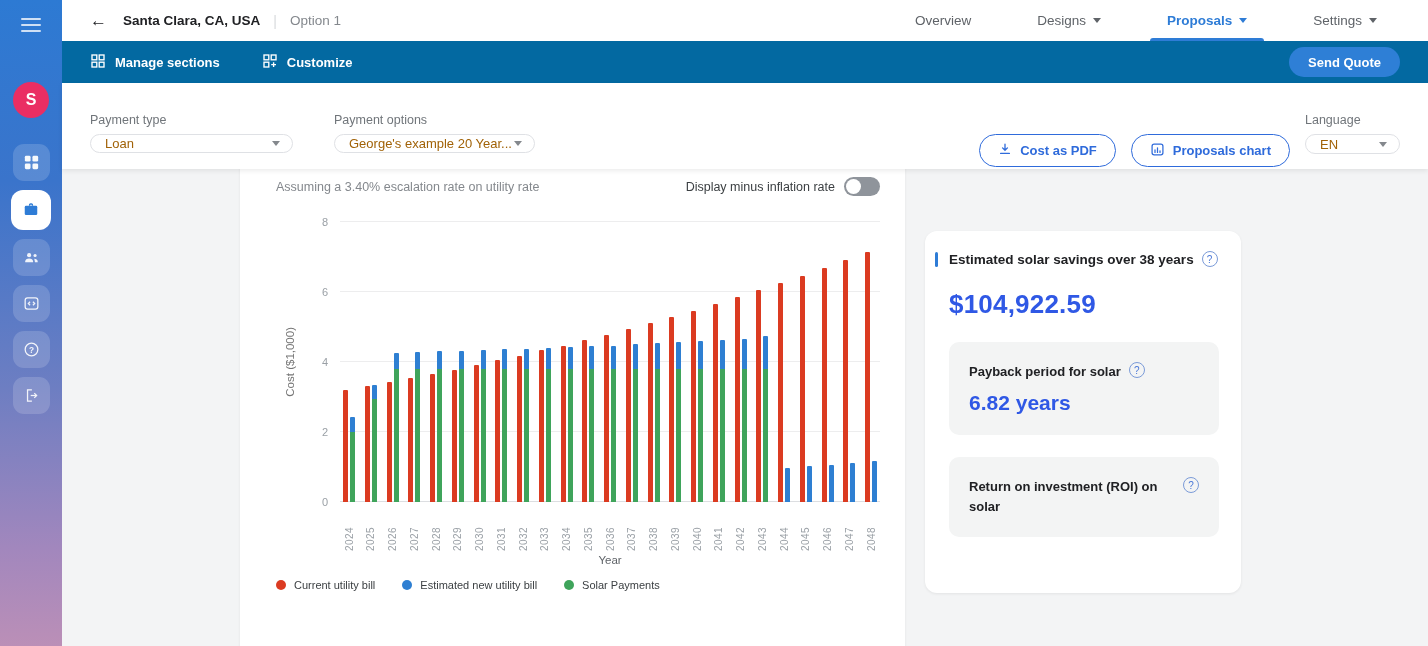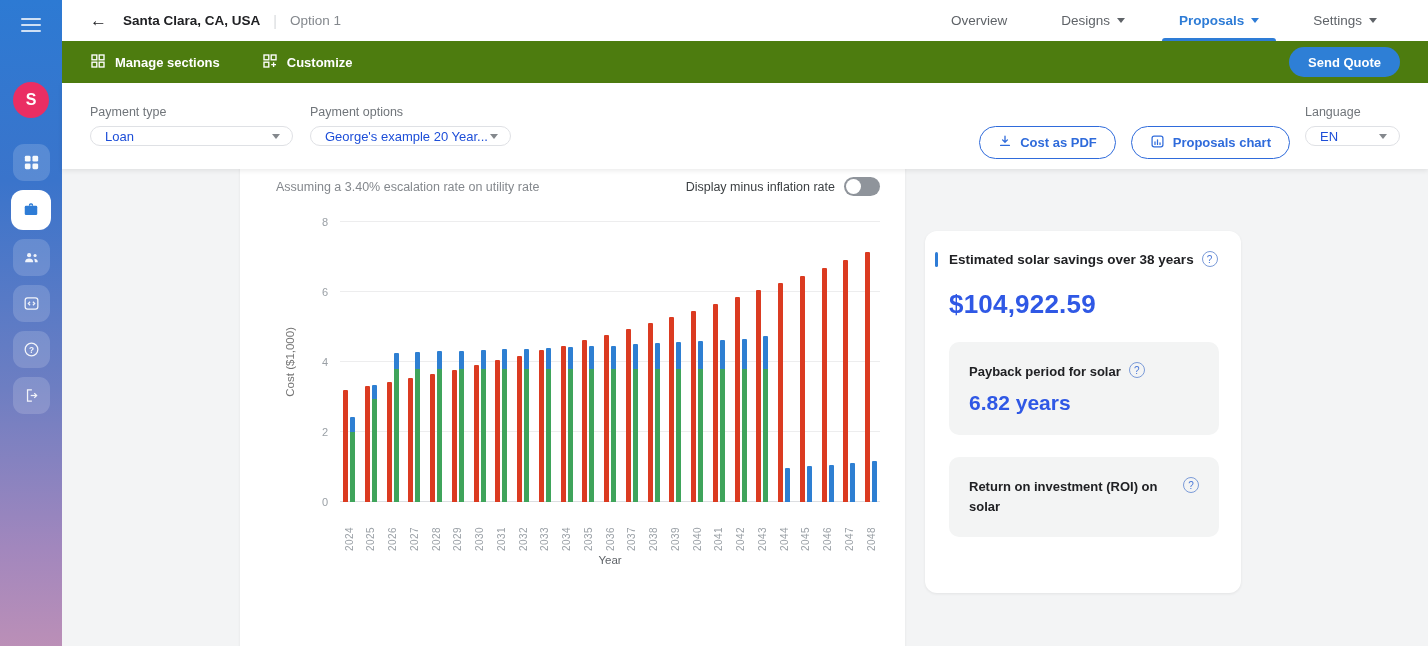--- a/index.html
+++ b/index.html
@@ -24,44 +24,44 @@
 
   
   .main { flex:1; display:flex; flex-direction:column; height:646px; }
 
   
   .topbar { height:41px; background:#fff; display:flex; align-items:center; padding:0 26px 0 28px; position:relative; }
   .back-arrow { font-size:17px; color:#202124; cursor:pointer; margin-right:16px; }
   .loc { font-size:13.5px; font-weight:700; color:#202124; }
   .tb-div { color:#d8dadd; margin:0 13px; font-size:14px; }
   .opt { font-size:13.5px; color:#84888d; }
-  .nav { margin-left:auto; display:flex; align-items:flex-start; gap:4px; height:100%; }
+  .nav { margin-left:auto; display:flex; align-items:flex-start; gap:16px; height:100%; }
   .nav-item { position:relative; height:100%; display:flex; align-items:center; gap:7px;
     padding:0 25px; font-size:13.5px; color:#5f6368; cursor:pointer; }
   .nav-item.active { color:#2e7cd6; font-weight:700; }
   .nav-item.active .underline { position:absolute; left:8px; right:8px; bottom:0; height:3px;
     background:#2e7cd6; border-radius:3px 3px 0 0; }
   .chev { width:0; height:0; border-left:4px solid transparent; border-right:4px solid transparent;
     border-top:5px solid #5f6368; }
   .nav-item.active .chev { border-top-color:#2e7cd6; }
 
   
-  .blackbar { height:42px; background:#4d7c0f; display:flex; align-items:center; padding:0 28px; }
+  .blackbar { height:42px; background:#0369a1; display:flex; align-items:center; padding:0 28px; }
   .bb-item { display:flex; align-items:center; gap:9px; color:#fff; font-size:13px; font-weight:700;
     margin-right:42px; cursor:pointer; }
   .send-quote { margin-left:auto; background:#2e7fd6; color:#fff; border:none; border-radius:16px;
     height:30px; padding:0 19px; font-size:13px; font-weight:700; font-family:inherit; cursor:pointer; }
 
   
-  .filterbar { height:86px; background:#fff; display:flex; padding:8px 28px; position:relative; z-index:2;
-    box-shadow:0 2px 5px rgba(0,0,0,0.08); }
+  .filterbar { height:86px; background:#fff; display:flex; padding:16px 28px; position:relative; z-index:2;
+    box-shadow:0 2px 5px rgba(0,0,0,0.08);gap:24px; }
   .fgroup { display:flex; flex-direction:column; padding-top:14px; margin-right:17px; }
   .flabel { font-size:12.5px; color:#70757a; margin-bottom:7px; }
   .select { height:20px; border:1px solid #dfe1e5; border-radius:10px; background:#fff;
-    display:flex; align-items:center; padding:0 12px 0 14px; font-size:13px; color:#1d4ed8; cursor:pointer; }
+    display:flex; align-items:center; padding:0 12px 0 14px; font-size:13px; color:#a16207; cursor:pointer; }
   .select .chev-s { margin-left:auto; width:0; height:0; border-left:4px solid transparent;
     border-right:4px solid transparent; border-top:5px solid #84888d; }
   .sel-type { width:203px; }
   .sel-opts { width:201px; }
   .sel-lang { width:95px; }
   .fright { margin-left:auto; display:flex; align-items:flex-start; }
   .pill-btn { margin-top:35px; height:33px; border-radius:17px; border:1.5px solid #2f6bdb; background:#fff;
     color:#2f6bdb; font-size:13px; font-weight:700; font-family:inherit; display:flex; align-items:center;
     gap:8px; padding:0 18px; cursor:pointer; margin-right:15px; }
 
@@ -573,20 +573,34 @@
             </div>
             <div class="xl">
               <span>2047</span>
             </div>
             <div class="xl">
               <span>2048</span>
             </div>
           </div>
         <div class="xtitle">Year</div>
       </div>
+      <div class="legend">
+          <div class="legend-item">
+            <span class="legend-dot" style="background: rgb(219, 59, 33);"></span>
+            <span class="lt">Current utility bill</span>
+          </div>
+          <div class="legend-item">
+            <span class="legend-dot" style="background: rgb(46, 127, 210);"></span>
+            <span class="lt">Estimated new utility bill</span>
+          </div>
+          <div class="legend-item">
+            <span class="legend-dot" style="background: rgb(63, 164, 91);"></span>
+            <span class="lt">Solar Payments</span>
+          </div>
+        </div>
     </div>
 
     <div class="card savings-card">
       <span class="accent" style="left:10px;"></span>
       <div class="sv-titlerow">
         <span class="sv-title">Estimated solar savings over 38 years</span>
         <span class="help">?</span>
       </div>
       <div class="sv-value">$104,922.59</div>
 

